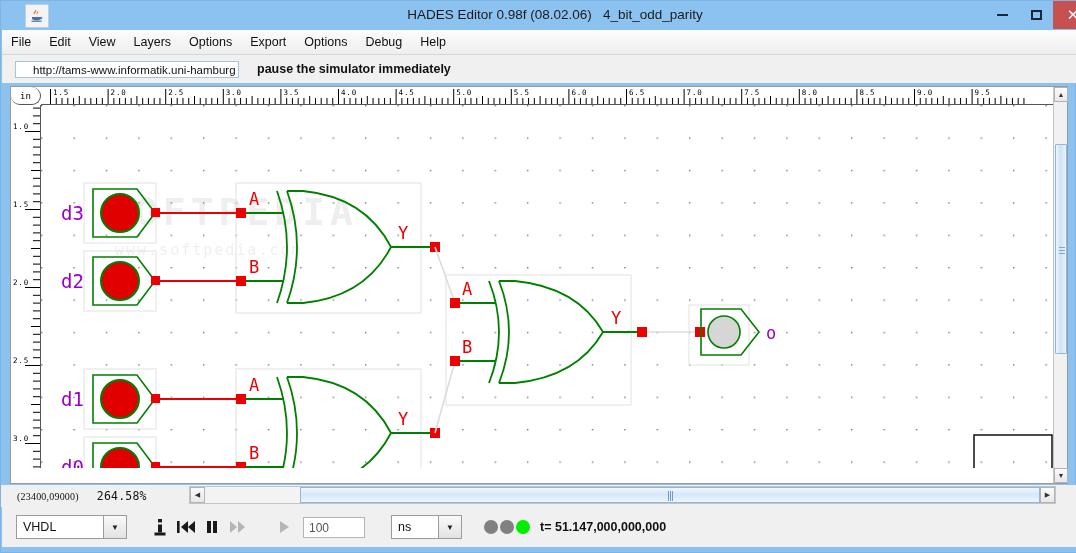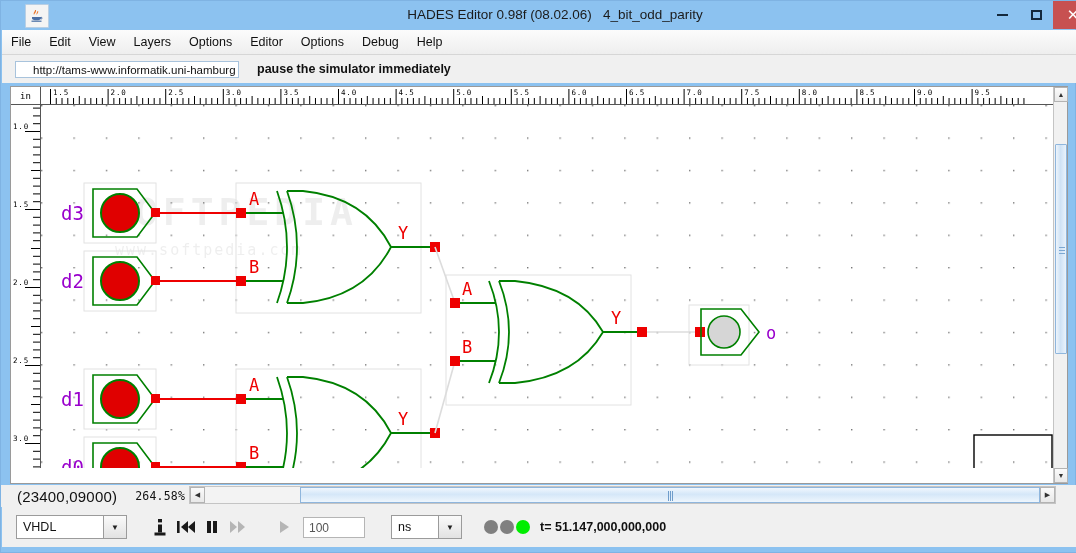--- a/index.html
+++ b/index.html
@@ -69,21 +69,21 @@
   
   .editor{
     position:absolute;left:9px;top:85px;width:1058px;height:398px;
     background:#ffffff;border:1px solid #9a9a9a;box-sizing:border-box;
   }
   .ruler-corner{
     position:absolute;left:0;top:0;width:30px;height:18px;
     background:#ffffff;border-right:1px solid #555;border-bottom:1px solid #555;
     box-sizing:border-box;
     font-family:"DejaVu Sans Mono",monospace;font-size:9px;color:#000;
-    display:flex;align-items:center;justify-content:center;
+    display:flex;align-items:center;justify-content:center;border-radius:9px;
   }
   .ruler-h{
     position:absolute;left:30px;top:0;width:1014px;height:18px;
     background:#ffffff;border-bottom:1px solid #555;
     box-sizing:border-box;overflow:hidden;
   }
   .ruler-v{
     position:absolute;left:0;top:18px;width:30px;height:363px;
     background:#ffffff;border-right:1px solid #555;
     box-sizing:border-box;overflow:hidden;
@@ -111,22 +111,22 @@
     background:linear-gradient(90deg,#eef5fc,#cfe2f5 45%,#eaf3fc);
     border:1px solid #8fb6dd;box-sizing:border-box;border-radius:1px;
   }
   .vsb-grip{position:absolute;left:3px;width:6px;height:1px;background:#7ba7d2;}
   
   .statusline{
     position:absolute;left:0;top:484px;width:1076px;height:22px;
     display:flex;align-items:center;background:#f0f0f0;
   }
   .coord{
-    margin-left:16px;font-family:Liberation Sans, sans-serif;
-    font-size:15px;color:#111;letter-spacing:.2px;
+    margin-left:16px;font-family:Liberation Serif, serif;
+    font-size:10px;color:#111;letter-spacing:.2px;
   }
   .zoomlbl{
     margin-left:18px;font-family:"DejaVu Sans Mono",monospace;
     font-size:11.5px;color:#111;letter-spacing:.2px;
   }
   .hsb{
     position:absolute;left:188px;top:485px;width:867px;height:18px;
     background:#f1f1f1;border:1px solid #c4c4c4;box-sizing:border-box;
     display:flex;align-items:stretch;
   }
@@ -206,21 +206,21 @@
       <span>✕</span>
     </div>
   </div>
 
   <div class="menubar">
     <div class="menu-item">File</div>
     <div class="menu-item">Edit</div>
     <div class="menu-item">View</div>
     <div class="menu-item">Layers</div>
     <div class="menu-item">Options</div>
-    <div class="menu-item">Editor</div>
+    <div class="menu-item">Export</div>
     <div class="menu-item">Options</div>
     <div class="menu-item">Debug</div>
     <div class="menu-item">Help</div>
   </div>
 
   <div class="hintbar">
     <div class="url-box" title="url">http://tams-www.informatik.uni-hamburg</div>
     <div class="hint-text">pause the simulator immediately</div>
   </div>
 

